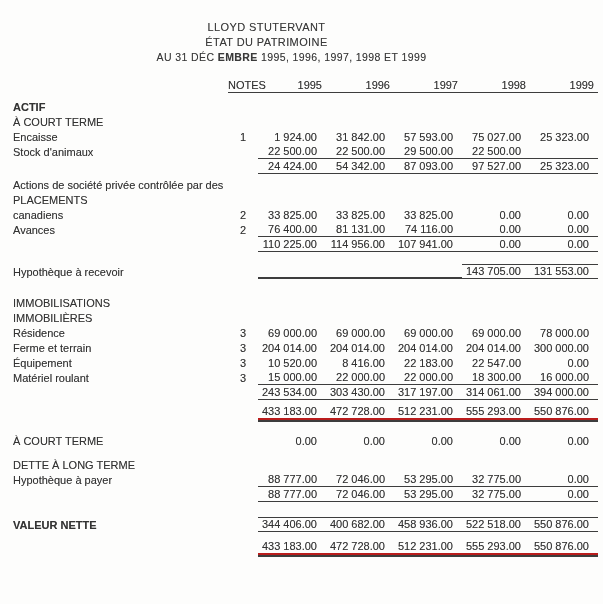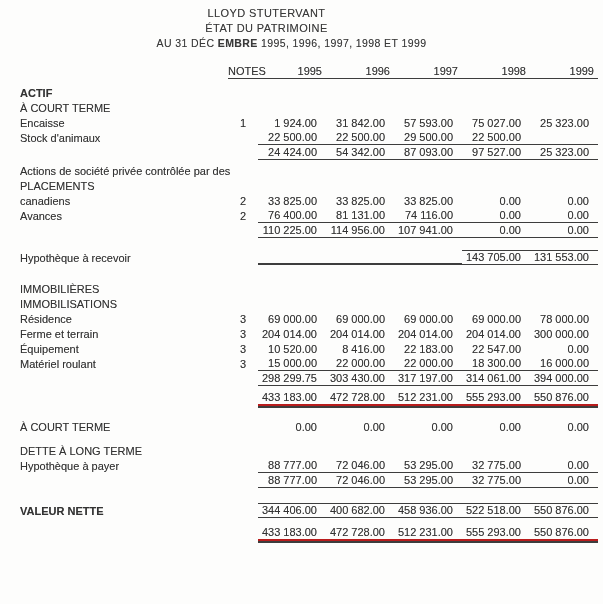--- a/index.html
+++ b/index.html
@@ -15,21 +15,21 @@
     color: #333;
   }
   .page {
     position: relative;
     width: 603px;
     height: 604px;
     text-shadow: 0 0 0.5px rgba(60,60,60,0.45);
   }
   
   .doc-header {
-    padding-top: 6px;
+    padding-top: 20px;
     text-align: center;
     font-size: 11px;
     letter-spacing: 0.4px;
     color: #3a3a3a;
   }
   .doc-header .hline { height: 15px; line-height: 15px; }
   .t1, .t2 { transform: translateX(-35px); }
   .t3 { transform: translateX(-10px); font-size: 10.5px; }
   .t3 .emb { font-weight: bold; }
   
@@ -41,21 +41,21 @@
     display: flex;
     align-items: flex-end;
     height: 15px;
     font-size: 11px;
     line-height: 13px;
   }
   .row.colhead { height: 16px; }
   .row.tall { height: 18px; }
   .c-label {
     flex: 1;
-    padding-left: 20px;
+    padding-left: 13px;
     white-space: nowrap;
     overflow: hidden;
   }
   .c-note {
     width: 30px;
     text-align: center;
   }
   .c-val {
     width: 68px;
     box-sizing: border-box;
@@ -185,24 +185,24 @@
         <div class="c-label">Hypothèque à recevoir</div>
         <div class="c-note"></div>
         <div class="c-val"></div>
         <div class="c-val"></div>
         <div class="c-val"></div>
         <div class="c-val">143 705.00</div>
         <div class="c-val">131 553.00</div>
       </div>
       <div class="sp-xl"></div>
       <div class="row section">
+        <div class="c-label">IMMOBILISATIONS</div>
+      </div>
+      <div class="row section">
         <div class="c-label">IMMOBILIÈRES</div>
-      </div>
-      <div class="row section">
-        <div class="c-label">IMMOBILISATIONS</div>
       </div>
       <div class="row item">
         <div class="c-label">Résidence</div>
         <div class="c-note">3</div>
         <div class="c-val">69 000.00</div>
         <div class="c-val">69 000.00</div>
         <div class="c-val">69 000.00</div>
         <div class="c-val">69 000.00</div>
         <div class="c-val">78 000.00</div>
       </div>
@@ -229,21 +229,21 @@
         <div class="c-note">3</div>
         <div class="c-val">15 000.00</div>
         <div class="c-val">22 000.00</div>
         <div class="c-val">22 000.00</div>
         <div class="c-val">18 300.00</div>
         <div class="c-val">16 000.00</div>
       </div>
       <div class="row item rb">
         <div class="c-label"></div>
         <div class="c-note"></div>
-        <div class="c-val">298 299.75</div>
+        <div class="c-val">243 534.00</div>
         <div class="c-val">303 430.00</div>
         <div class="c-val">317 197.00</div>
         <div class="c-val">314 061.00</div>
         <div class="c-val">394 000.00</div>
       </div>
       <div class="sp-s"></div>
       <div class="row item db">
         <div class="c-label"></div>
         <div class="c-note"></div>
         <div class="c-val">433 183.00</div>

